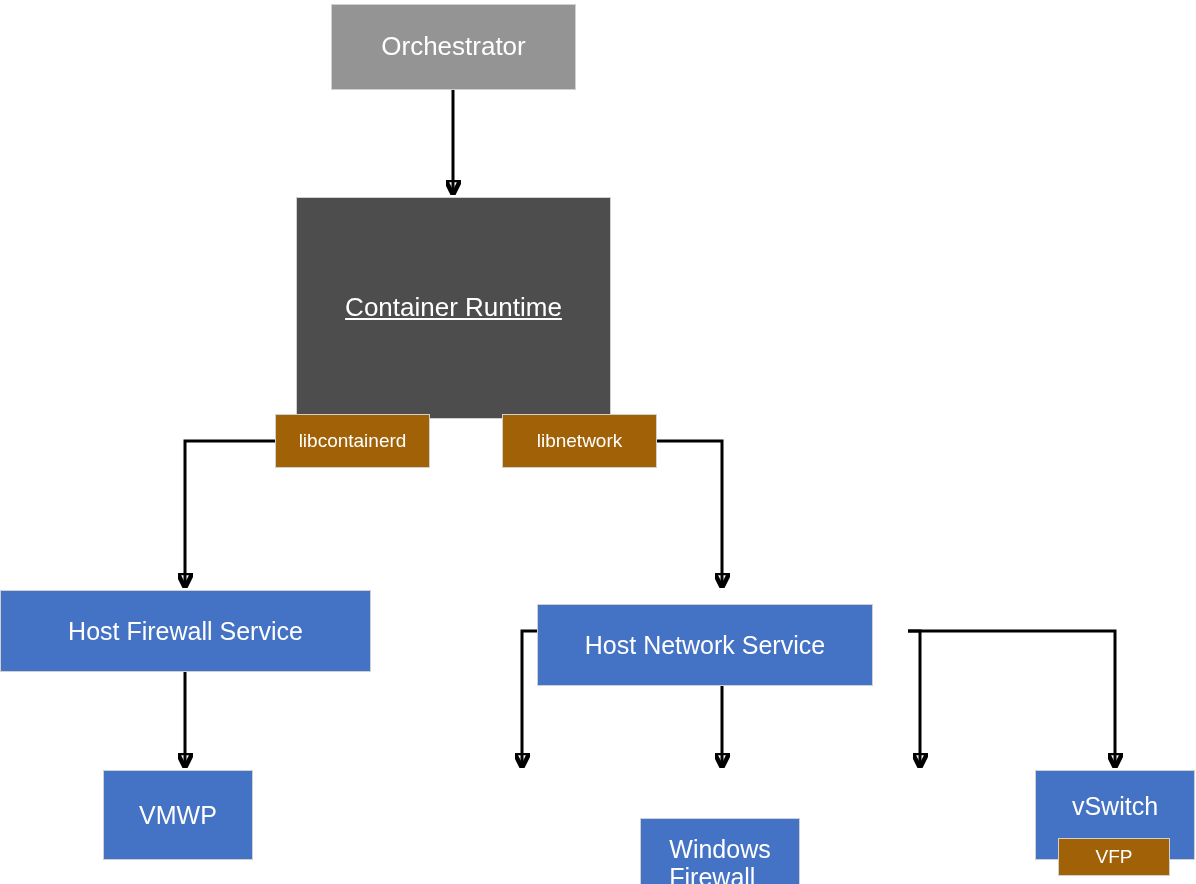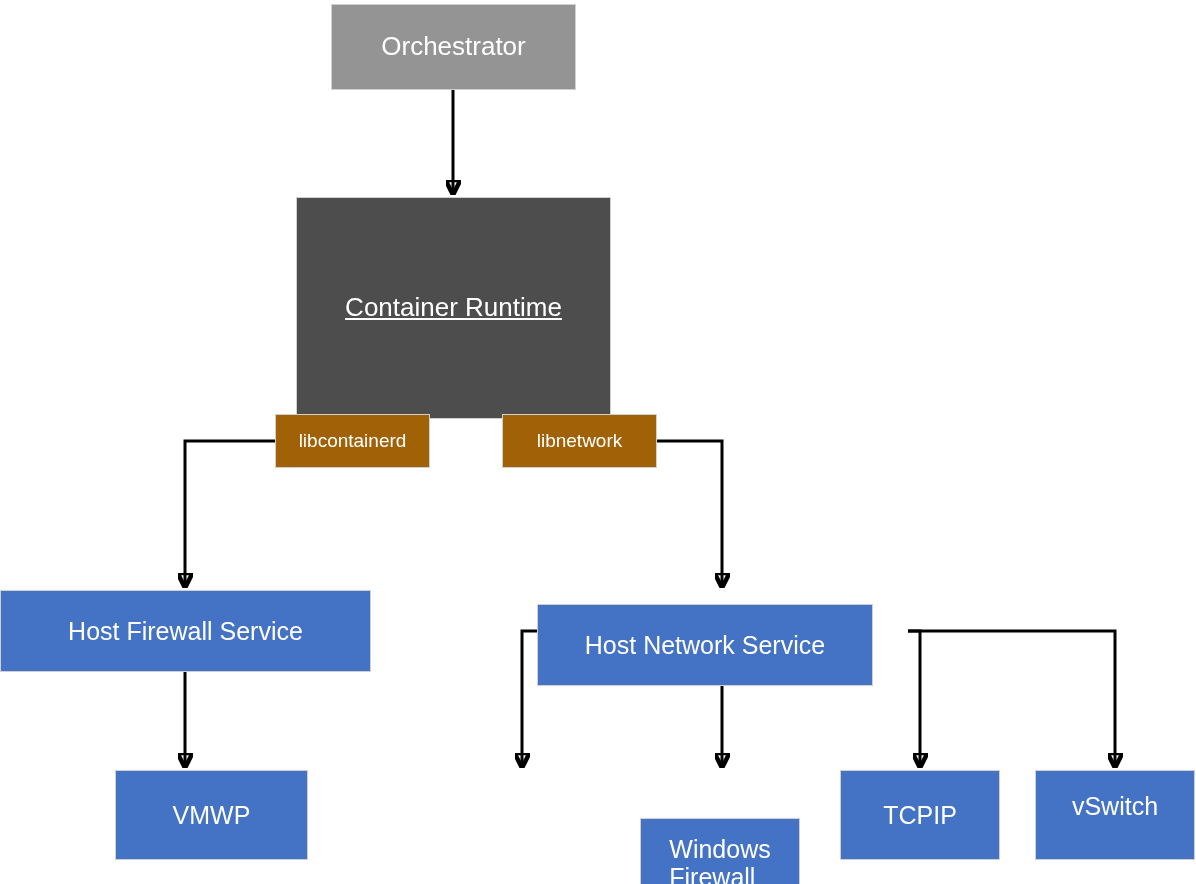--- a/index.html
+++ b/index.html
@@ -97,32 +97,32 @@
   </div>
 
   <div class="node node-blue" style="left:0px; top:590px; width:371px; height:82px; font-size:25px;">
     <span class="lbl">Host Firewall Service</span>
   </div>
 
   <div class="node node-blue" style="left:537px; top:581px; width:336px; height:82px; font-size:25px;margin-top:23px;">
     <span class="lbl">Host Network Service</span>
   </div>
 
-  <div class="node node-blue" style="left:103px; top:770px; width:193px; height:90px; font-size:25px;margin-left:12px;">
+  <div class="node node-blue" style="left:103px; top:770px; width:150px; height:90px; font-size:25px;">
     <span class="lbl">VMWP</span>
   </div>
 
 
   <div class="node node-blue" style="left:640px; top:770px; width:160px; height:90px; font-size:25px;margin-top:48px;">
     <span class="lbl">Windows
 Firewall</span>
   </div>
 
-  <div class="node node-blue" style="left:840px; top:770px; width:160px; height:90px; font-size:25px;">
-    <span class="lbl">TCPIP</span>
-  </div>
 
   <div class="node node-blue" style="left:1035px; top:770px; width:160px; height:90px; font-size:25px; align-items:flex-start; padding-top:21px;">
     <span class="lbl">vSwitch</span>
   </div>
 
+  <div class="node node-orange" style="left:1058px; top:838px; width:112px; height:38px; font-size:19px;">
+    <span class="lbl">VFP</span>
+  </div>
 
 </div>
 
 </body></html>

